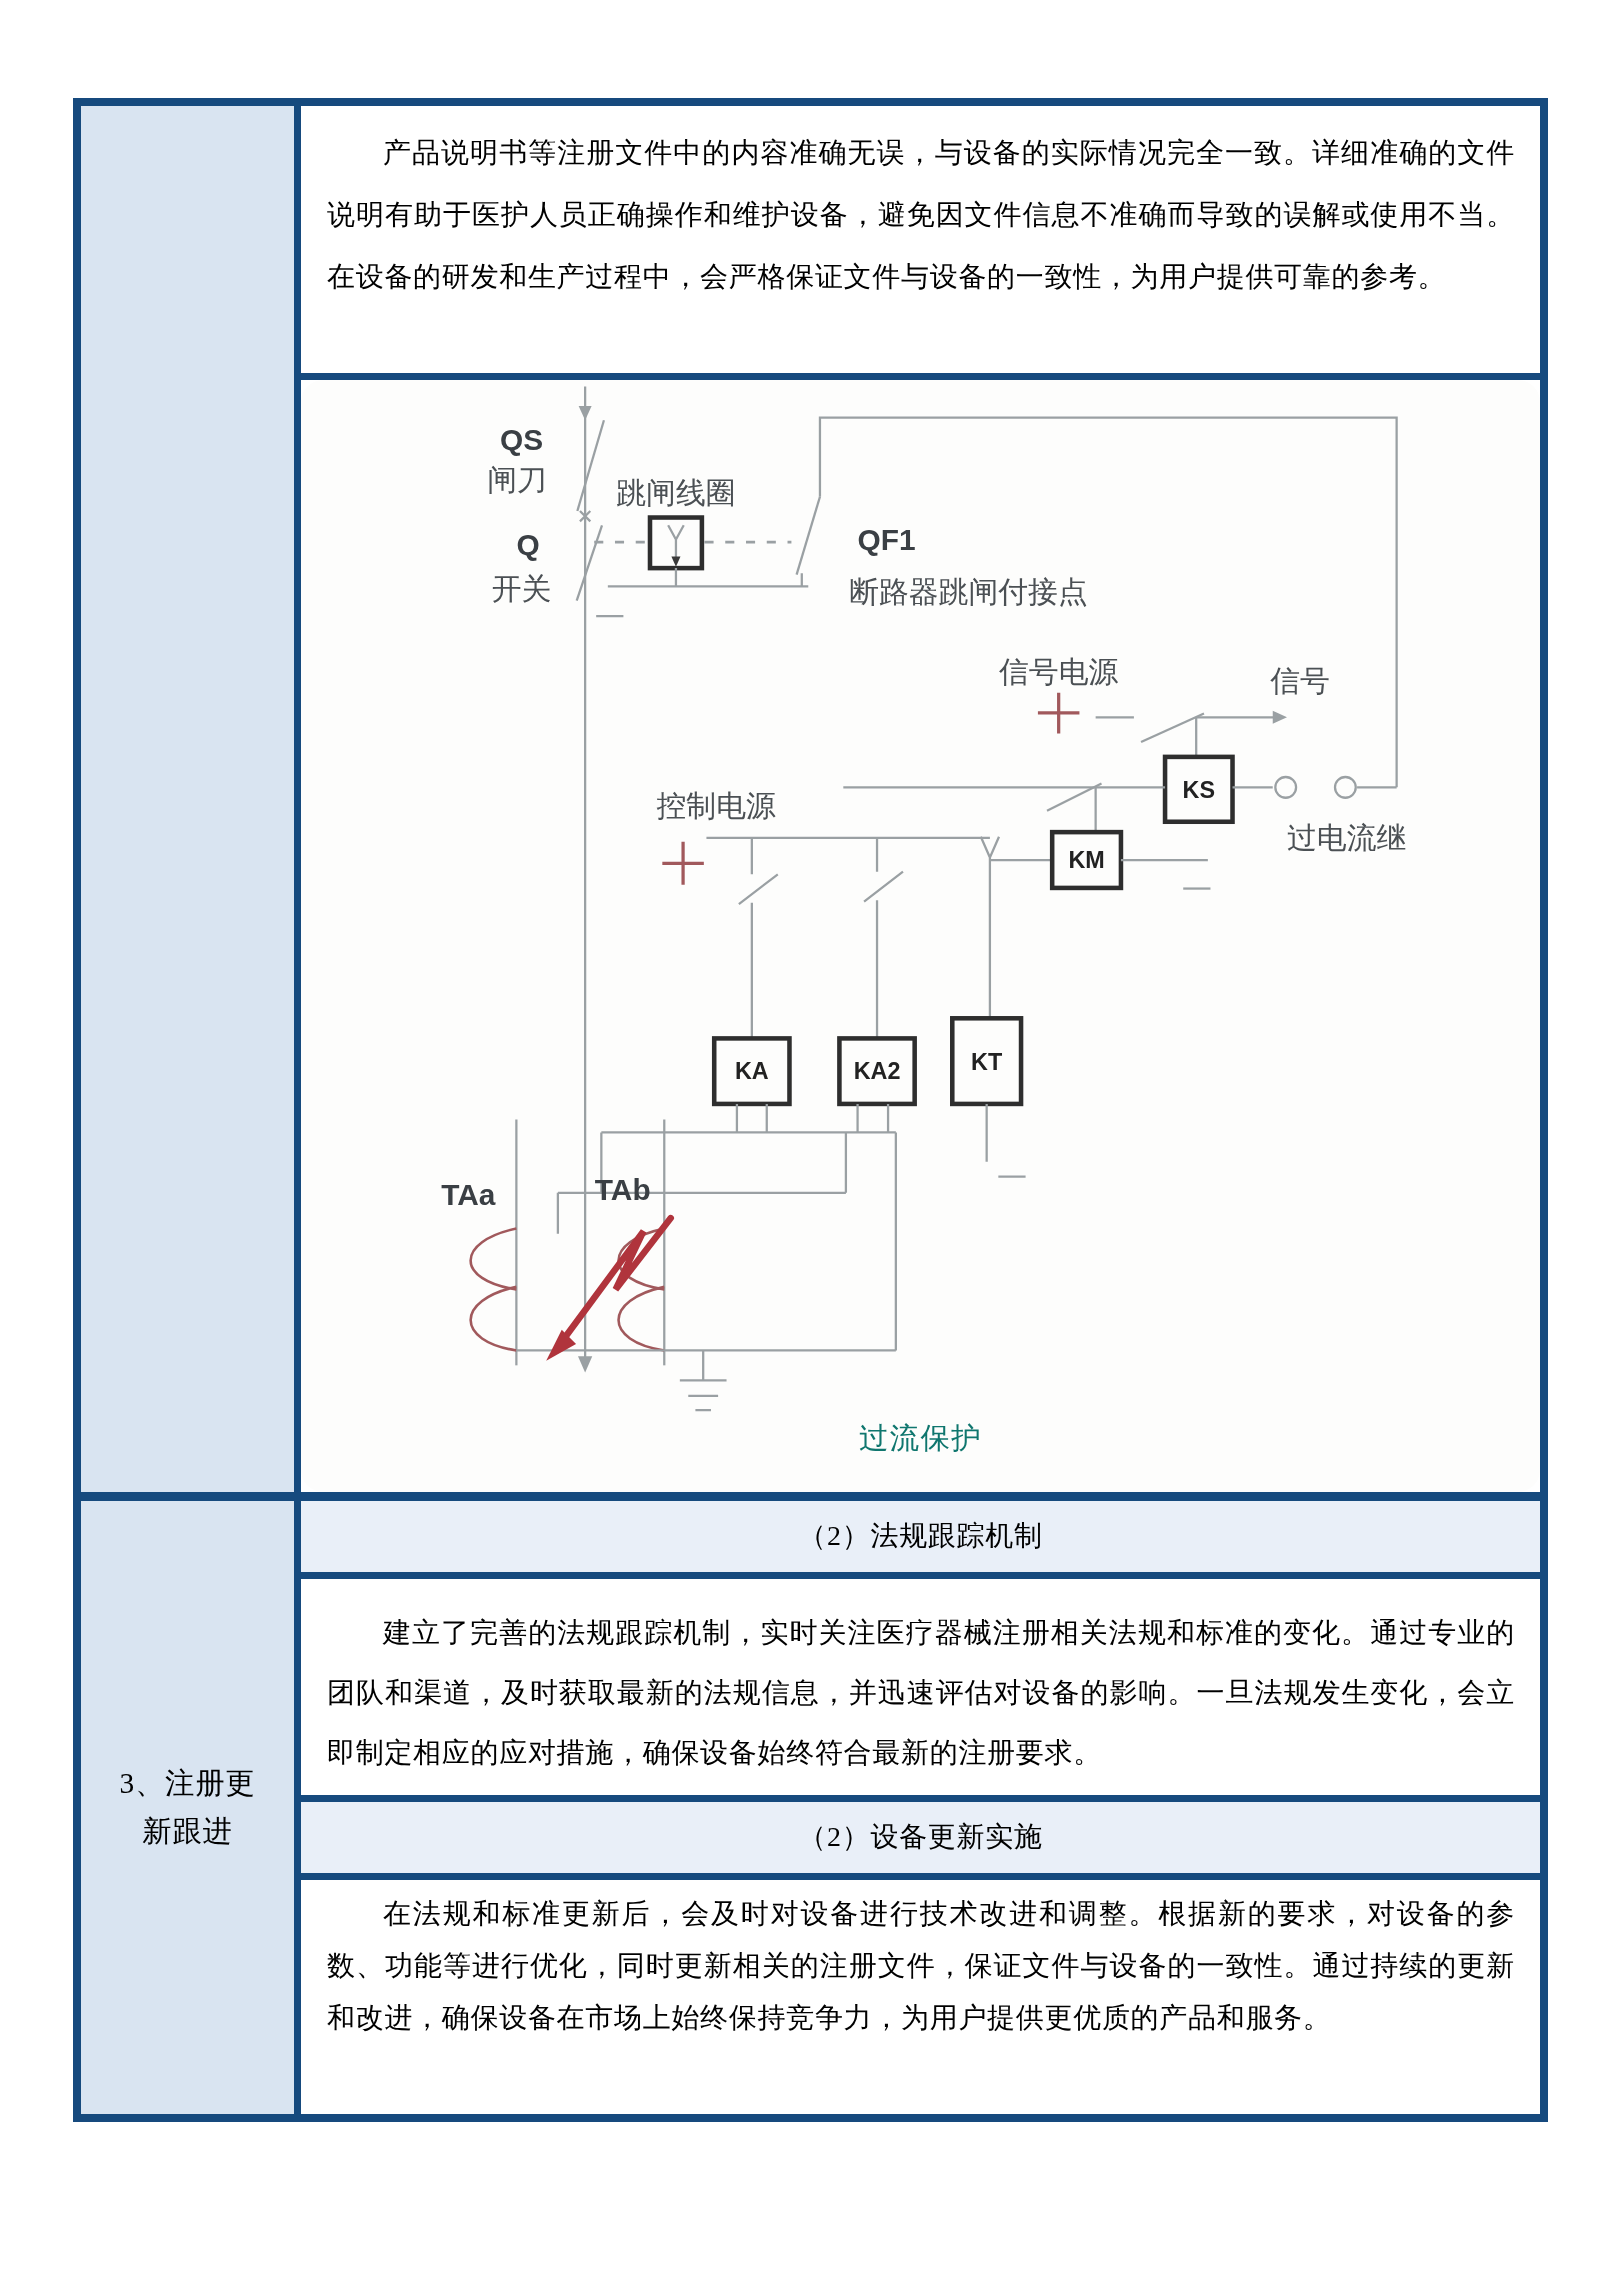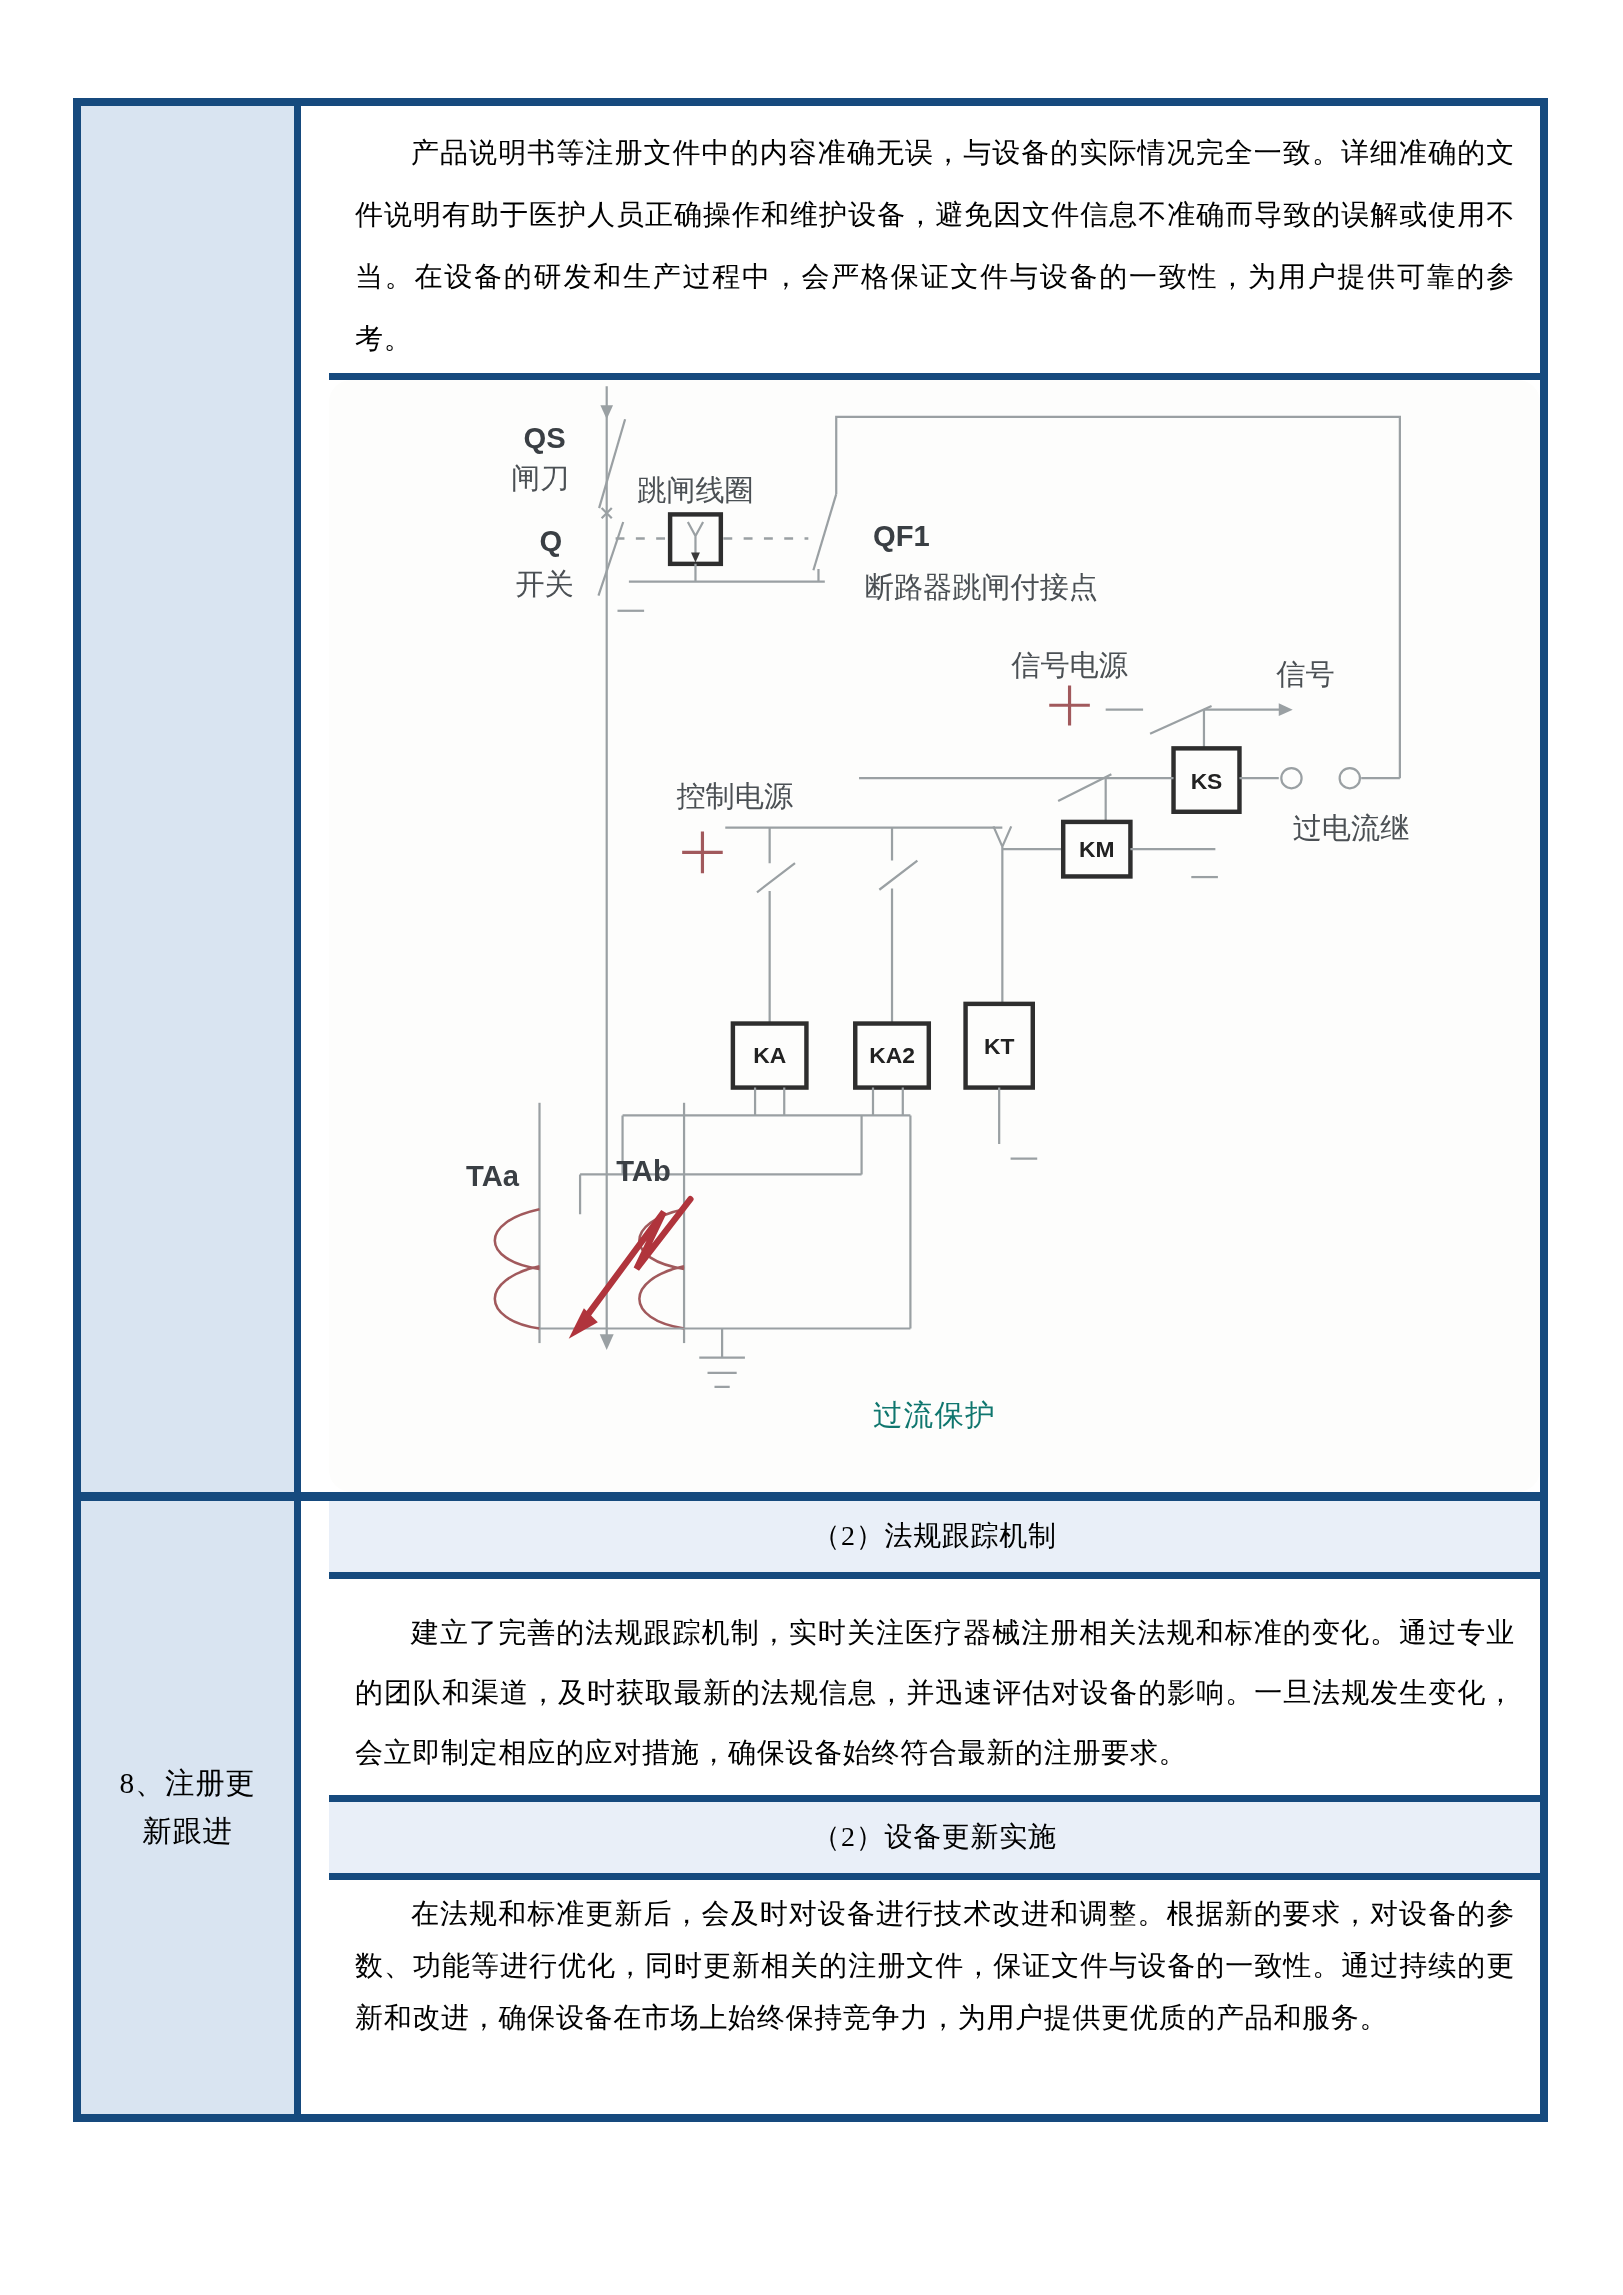--- a/index.html
+++ b/index.html
@@ -16,21 +16,21 @@
        font-family:"Liberation Serif","DejaVu Serif",serif;color:#000;}
   .page{position:relative;width:1623px;height:2295px;background:#fff;overflow:hidden;}
   .doc-table{position:absolute;left:73px;top:98px;width:1475px;height:2024px;
        border:8.5px solid var(--navy);box-sizing:border-box;background:#fff;
        display:flex;flex-direction:column;}
   .rowgroup{display:flex;flex-direction:row;}
   .rg1{height:1386px;}
   .rg2{flex:1;}
   .left-cell{width:213px;background:var(--leftbg);border-right:7.2px solid var(--navy);
        flex:0 0 auto;display:flex;flex-direction:column;align-items:center;justify-content:center;}
-  .main-col{flex:1;display:flex;flex-direction:column;min-width:0;margin-left:28px;}
+  .main-col{flex:1;display:flex;flex-direction:column;min-width:0;}
   .hdiv{height:7.2px;background:var(--navy);flex:0 0 auto;}
   .hdiv.full{height:8.5px;}
   .para{font-size:28px;line-height:62px;text-align:justify;text-justify:inter-character;
        padding:15.7px 25px 0 26px;text-indent:56px;letter-spacing:0.7px;}
   .text1{height:267px;box-sizing:border-box;flex:0 0 auto;}
   .diagram-cell{flex:1;position:relative;background:#fdfdfc;display:flex;flex-direction:column;align-items:center;border-radius:22px;}
   .diagram-svg{width:100%;height:auto;display:block;flex:0 0 auto;}
   .caption{font-size:29.4px;color:#0f766e;text-align:center;margin-top:1.3px;letter-spacing:1.3px;}
   .header-cell{height:71px;background:var(--headbg);display:flex;align-items:center;justify-content:center;
        font-size:28px;flex:0 0 auto;letter-spacing:0.7px;}
@@ -158,21 +158,21 @@
           </svg>
           <div class="caption">过流保护</div>
         </div>
       </div>
     </div>
 
     <div class="hdiv full"></div>
 
     <div class="rowgroup rg2">
       <div class="left-cell">
-        <div class="row-label">8、注册更</div>
+        <div class="row-label">3、注册更</div>
         <div class="row-label">新跟进</div>
       </div>
       <div class="main-col">
         <div class="header-cell">（2）法规跟踪机制</div>
         <div class="hdiv"></div>
         <div class="para body1">建立了完善的法规跟踪机制，实时关注医疗器械注册相关法规和标准的变化。通过专业的团队和渠道，及时获取最新的法规信息，并迅速评估对设备的影响。一旦法规发生变化，会立即制定相应的应对措施，确保设备始终符合最新的注册要求。</div>
         <div class="hdiv"></div>
         <div class="header-cell">（2）设备更新实施</div>
         <div class="hdiv"></div>
         <div class="para body2">在法规和标准更新后，会及时对设备进行技术改进和调整。根据新的要求，对设备的参数、功能等进行优化，同时更新相关的注册文件，保证文件与设备的一致性。通过持续的更新和改进，确保设备在市场上始终保持竞争力，为用户提供更优质的产品和服务。</div>

